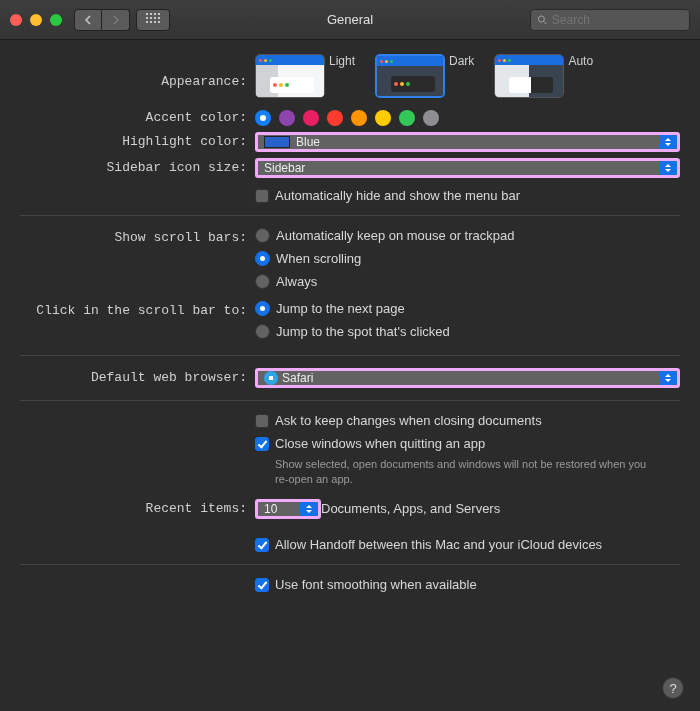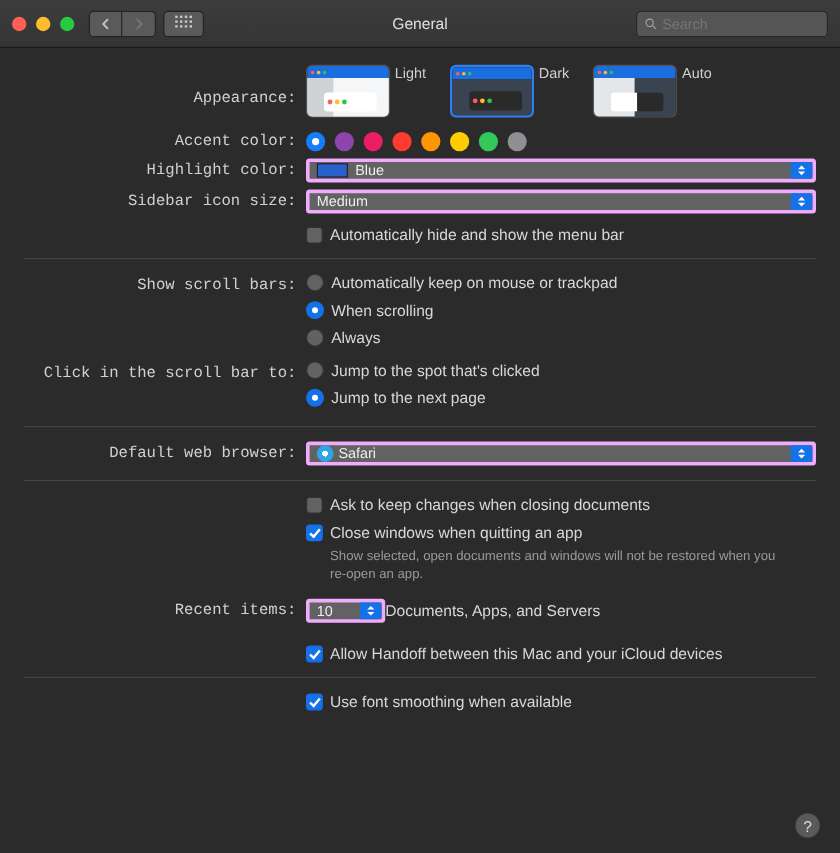--- a/index.html
+++ b/index.html
@@ -298,21 +298,21 @@
         <span>Blue</span>
         <span class="arrows"></span>
       </div>
     </div>
   </div>
 
   <div class="row">
     <div class="label">Sidebar icon size:</div>
     <div class="field">
       <div class="popup">
-        <span>Medium</span>
+        <span>Sidebar</span>
         <span class="arrows"></span>
       </div>
       <div class="check" style="margin-top:6px;">
         <div class="box"></div>
         <span>Automatically hide and show the menu bar</span>
       </div>
     </div>
   </div>
 
   <div class="hr"></div>
@@ -331,27 +331,27 @@
       <div class="radio">
           <div class="dot"></div>
           <span>Always</span>
         </div>
     </div>
   </div>
 
   <div class="row" style="margin-top:8px;">
     <div class="label">Click in the scroll bar to:</div>
     <div class="field">
+      <div class="radio on">
+          <div class="dot"></div>
+          <span>Jump to the next page</span>
+        </div>
       <div class="radio">
           <div class="dot"></div>
           <span>Jump to the spot that's clicked</span>
-        </div>
-      <div class="radio on">
-          <div class="dot"></div>
-          <span>Jump to the next page</span>
         </div>
     </div>
   </div>
 
   <div class="hr"></div>
 
   <div class="row">
     <div class="label">Default web browser:</div>
     <div class="field">
       <div class="popup">

